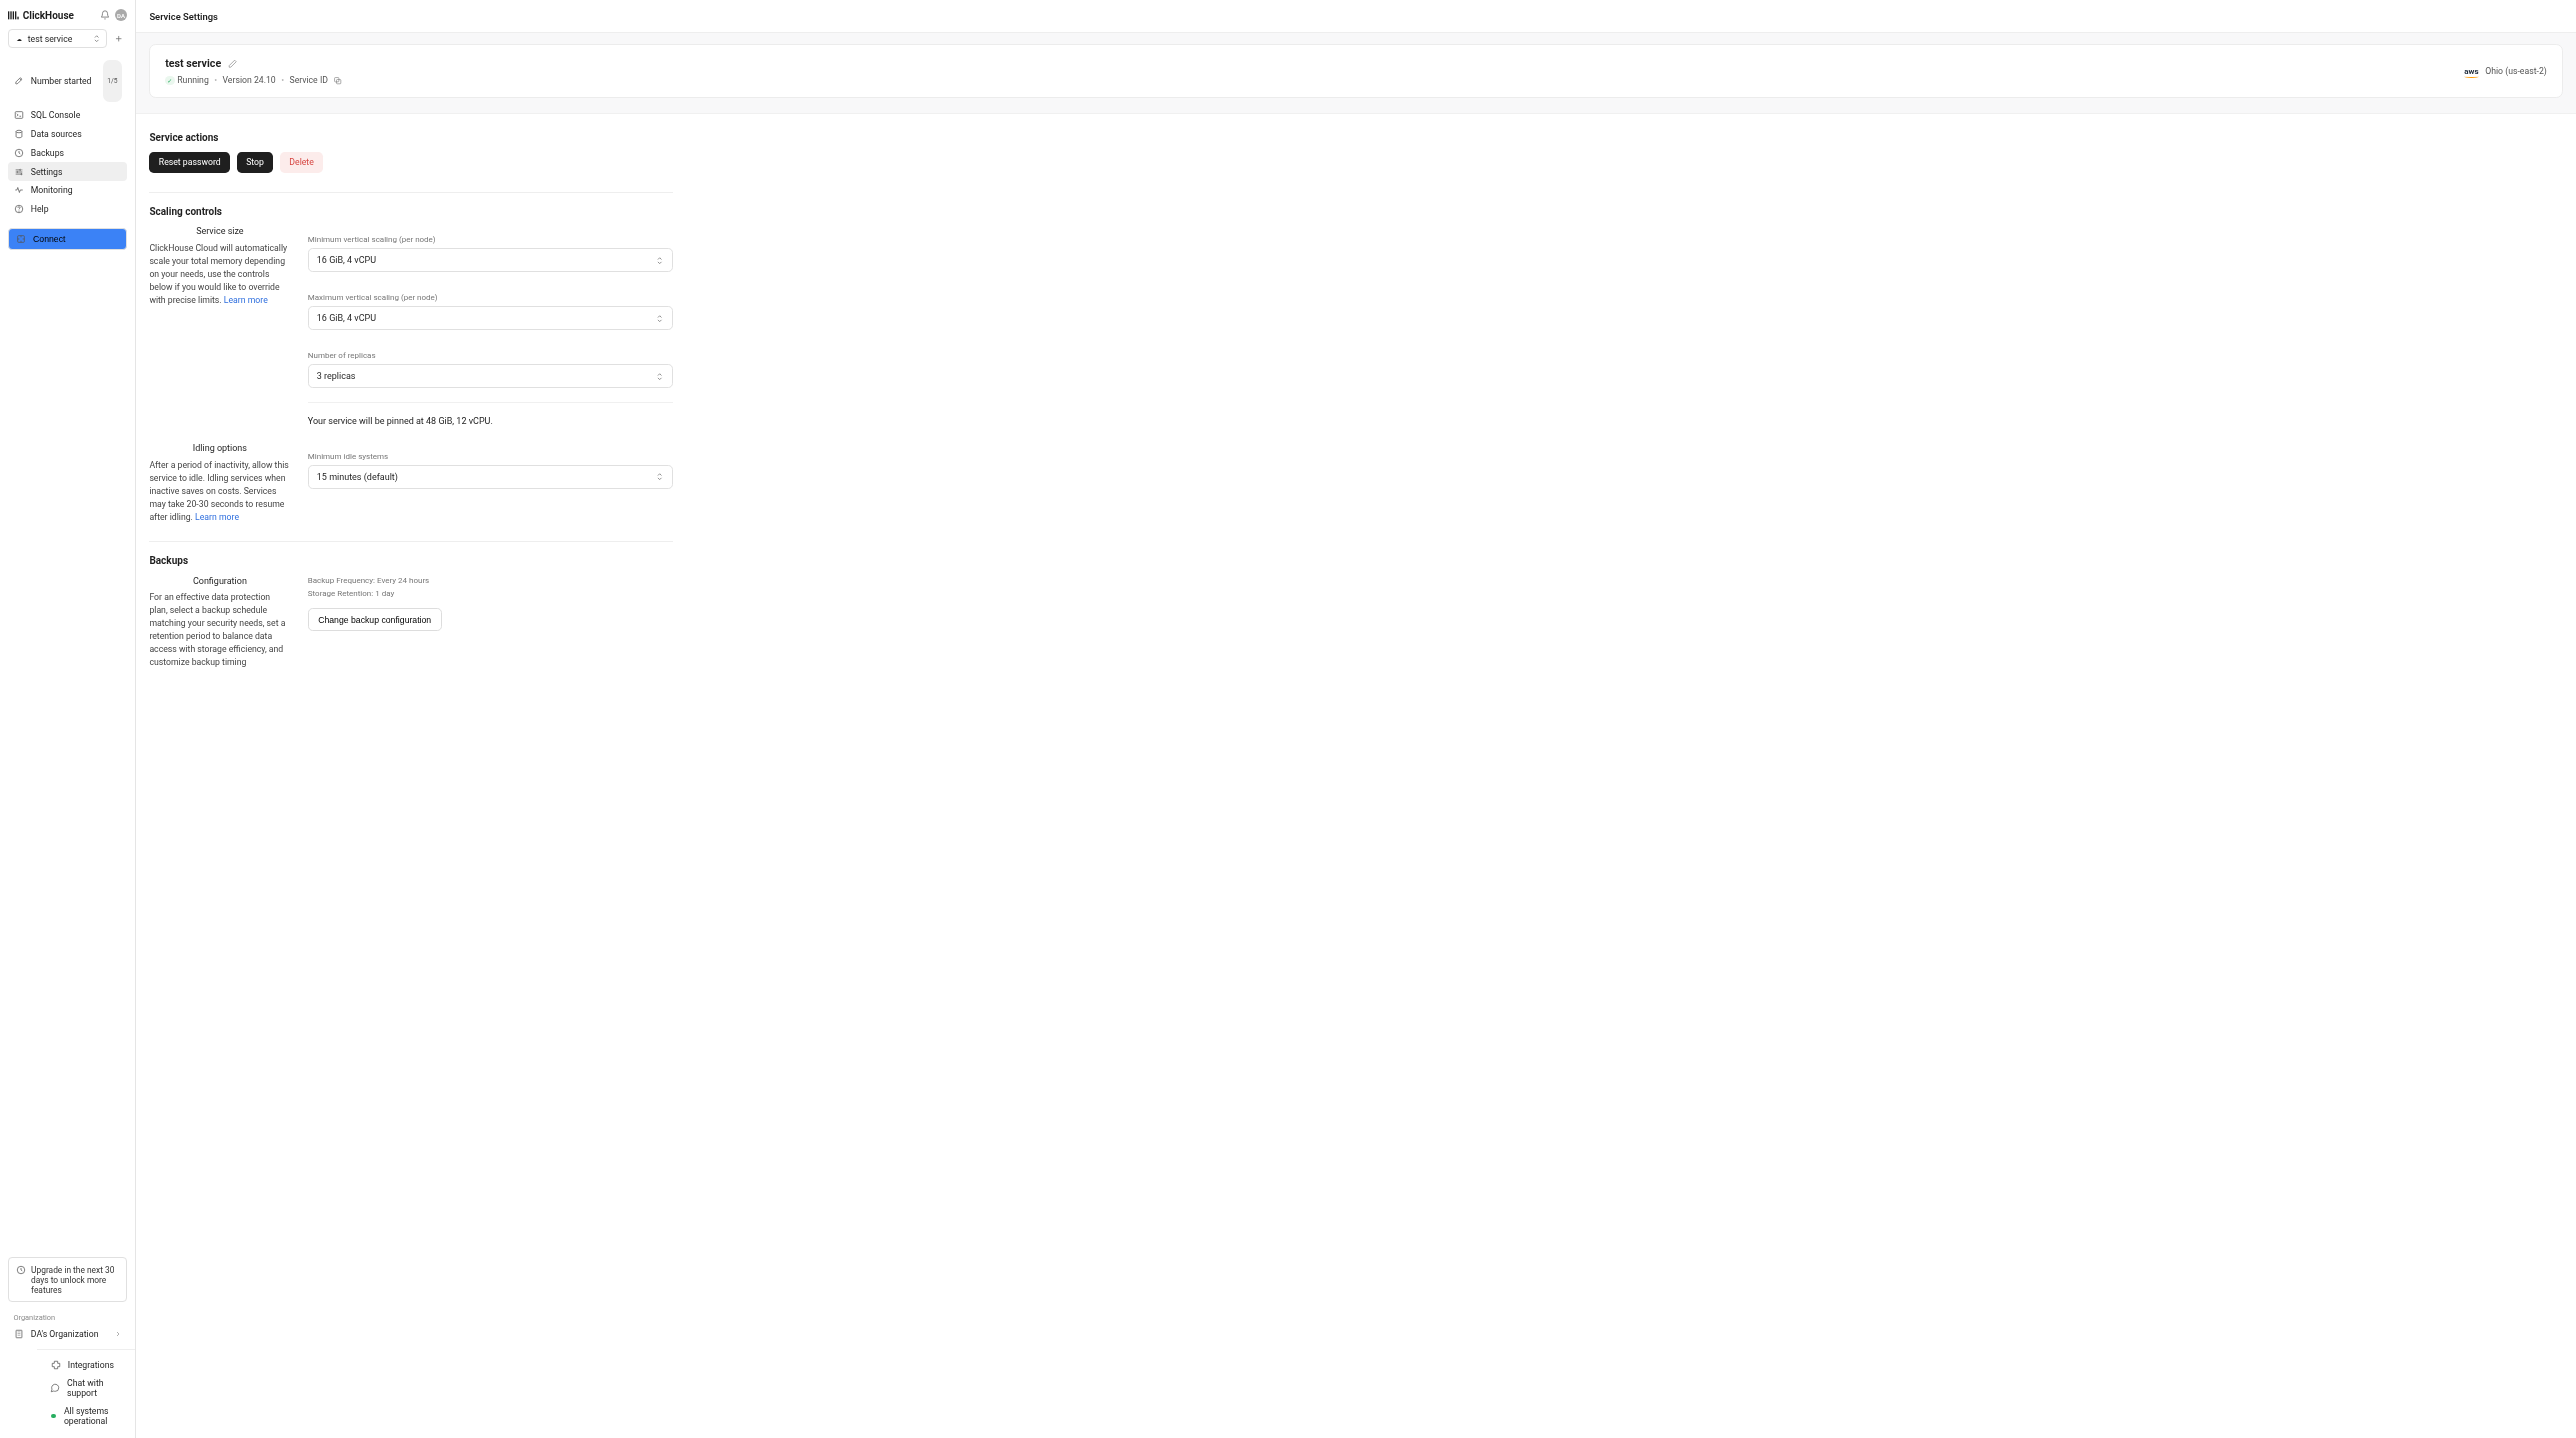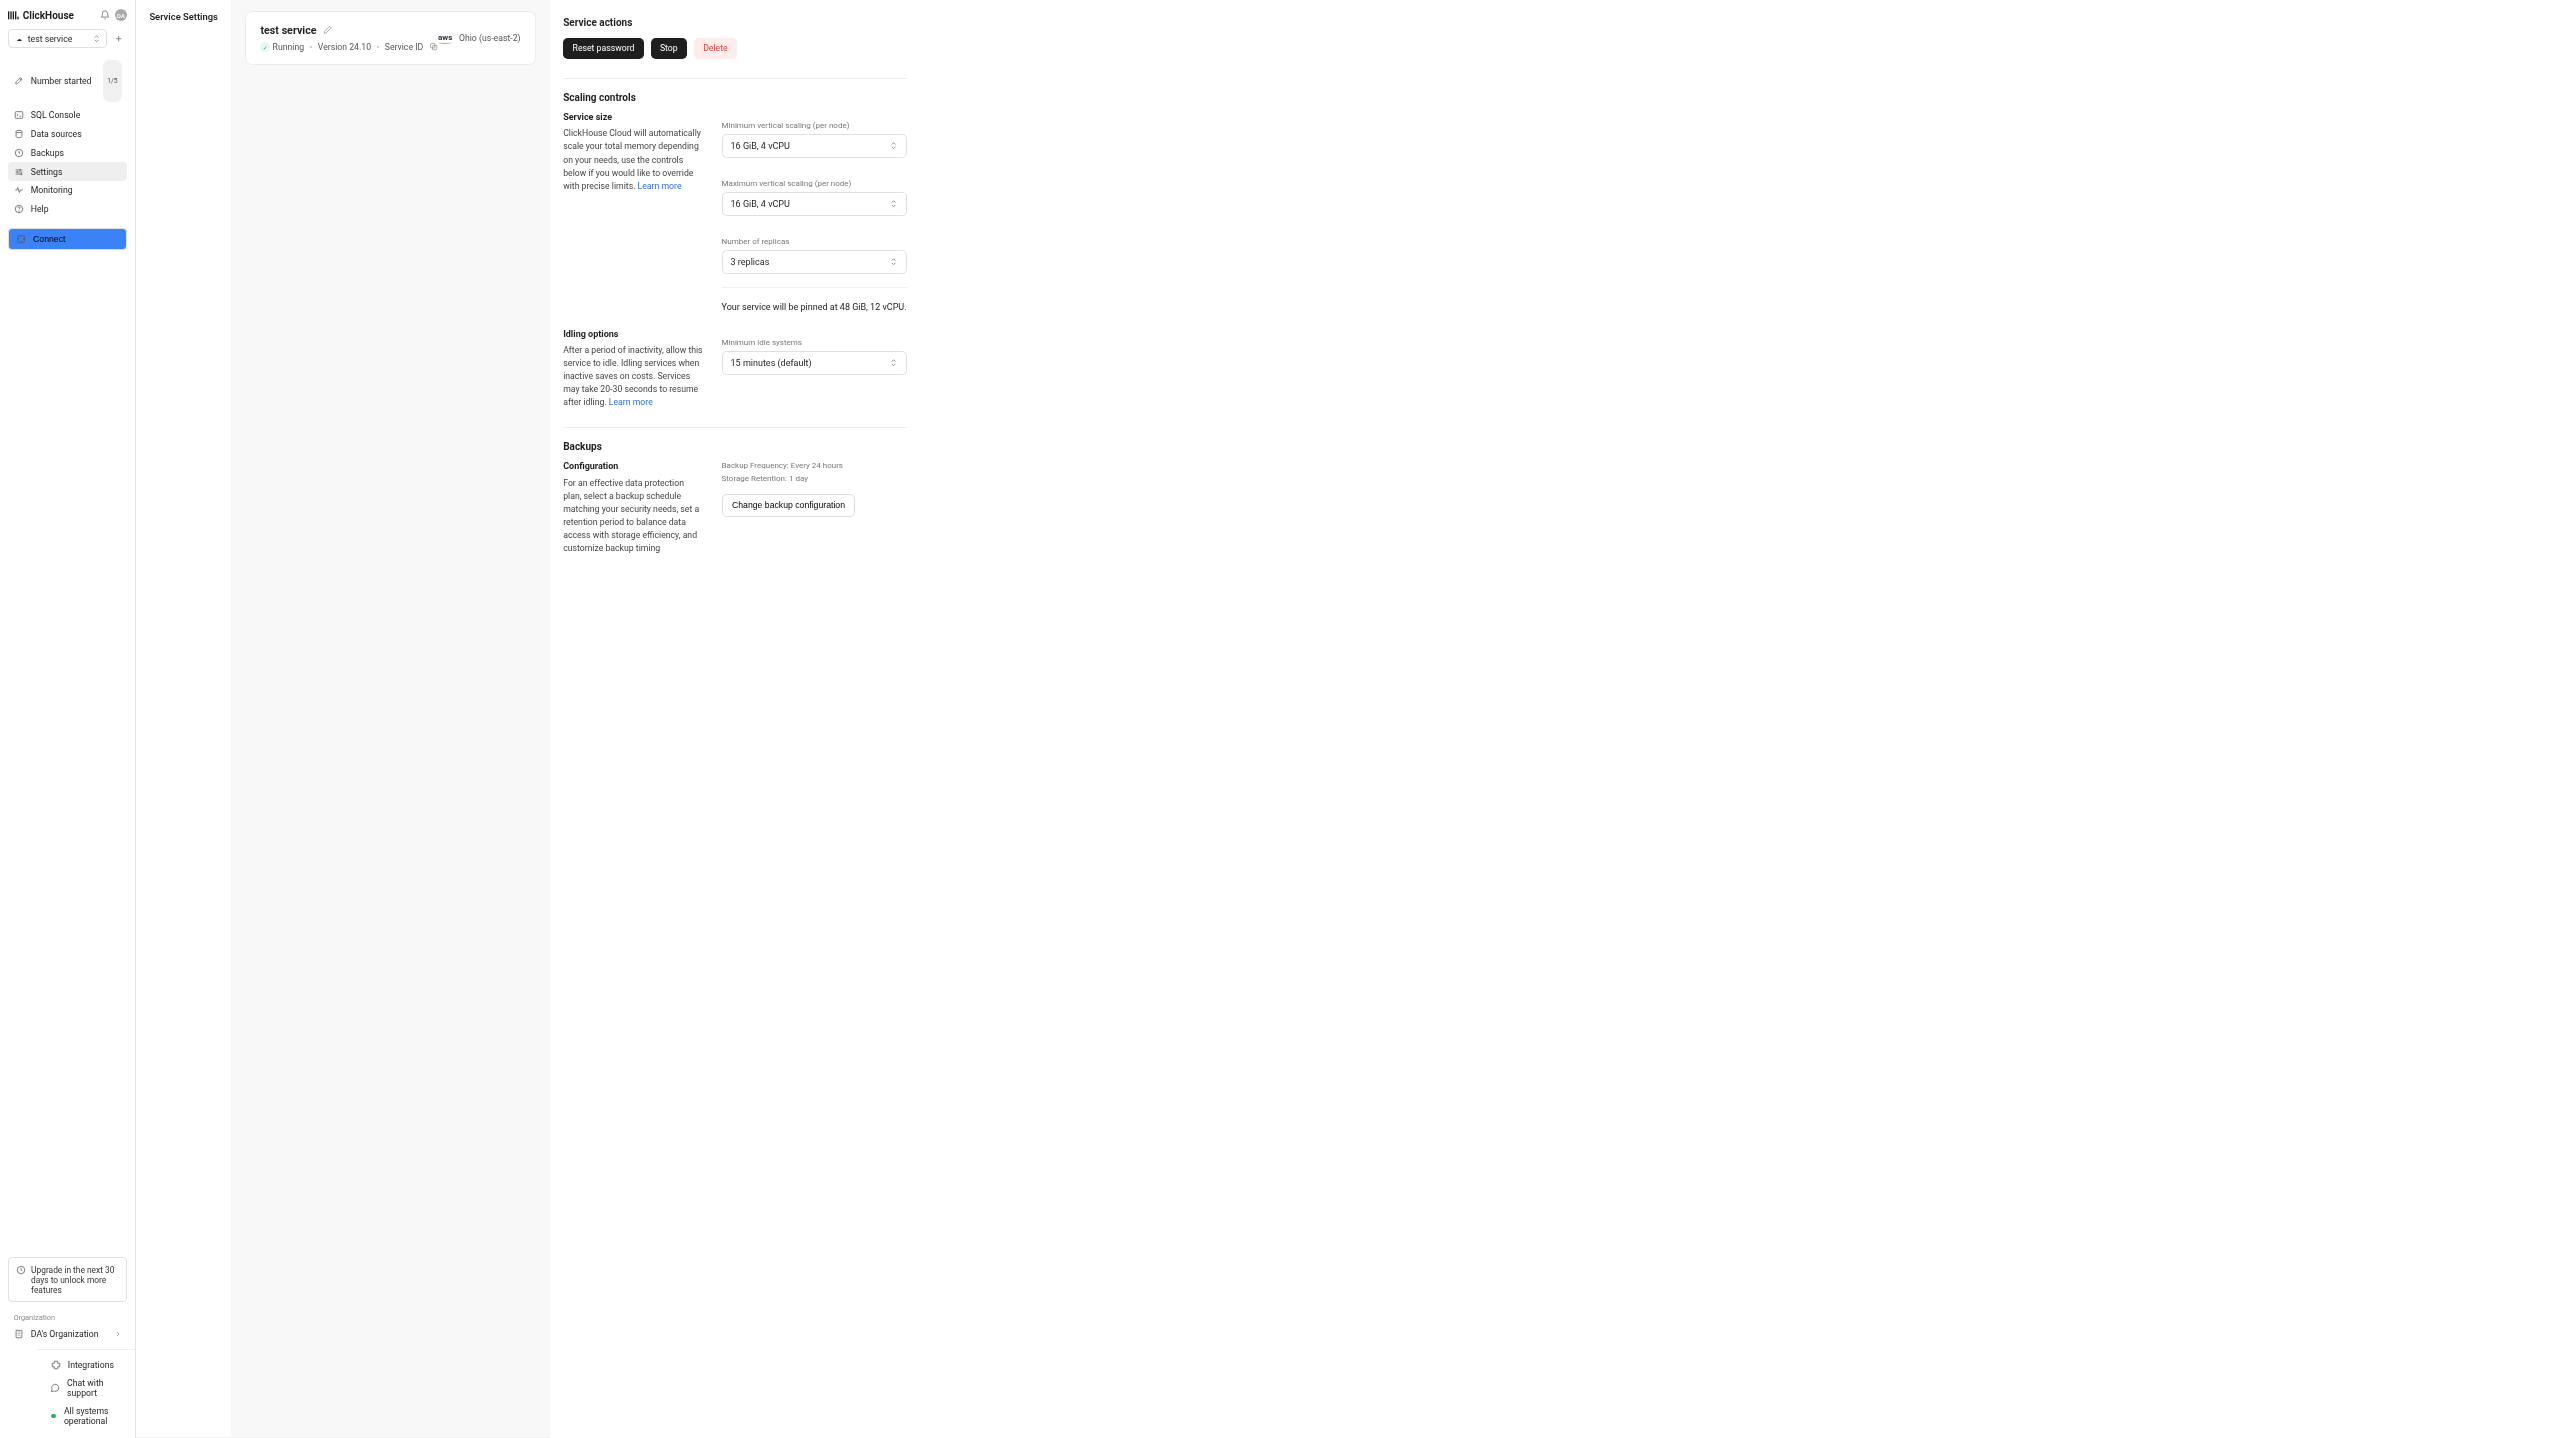--- a/index.html
+++ b/index.html
@@ -81,21 +81,21 @@
   }
   .org-row {
     display:flex; align-items:center; gap:6.7px; padding:4px 13.4px;
     cursor:pointer; font-size:8.7px;
   }
   .org-row .chev-r { margin-left:auto; color:#888; }
   .sidebar-bottom { border-top:0.7px solid #eee; margin-top:5.4px; padding-top:4px;margin-left:37px; }
   .status-dot { width:4.7px; height:4.7px; border-radius:50%; background:#27ae60; display:inline-block; }
 
   
-  .main { flex:1; display:flex; flex-direction:row; overflow:auto; }
+  .main { flex:1; display:flex; flex-direction:column; overflow:auto; }
   .page-header {
     padding:10.7px 13.4px; font-weight:600; font-size:9.4px;
     border-bottom:0.7px solid #eee;
   }
   .banner-wrap { background:#f8f8f9; padding:10.7px 13.4px 14.8px; border-bottom:0.7px solid #f0f0f0; }
   .banner {
     border:0.7px solid #ececec; border-radius:6.7px; background:#fff;
     padding:12px 14.8px; display:flex; justify-content:space-between; align-items:center;
   }
   .banner-left {}
@@ -124,21 +124,21 @@
     cursor:pointer; font-family:inherit;
   }
   .btn-dark { background:#1f1f1f; color:#fff; }
   .btn-danger { background:#fceceb; color:#d64541; }
 
   .divider { height:0.7px; background:#eee; margin: 5.4px 0 13.4px; }
 
   .two-col { display:flex; gap:17.4px; }
   .col-left { width:141px; }
   .col-right { flex:1; }
-  .sub-title { font-weight:700; font-size:9px; margin-bottom:5.4px; }
+  .sub-title { font-weight:400; font-size:9px; margin-bottom:5.4px;text-align:center; }
   .desc { font-size:8.7px; color:#444; line-height:1.5; }
   .desc a { color:#2f6fde; text-decoration:none; }
   .field-label { font-size:8px; color:#777; margin-bottom:4px; margin-top:9px; }
   .select {
     width:100%; border:0.7px solid #e0e0e0; border-radius:4.7px;
     padding:6px 8px; display:flex; align-items:center; justify-content:space-between;
     font-size:9px; background:#fff; cursor:pointer;
   }
   .field-gap { height:12px; }
   .hr-light { height:0.7px; background:#f0f0f0; margin:13.4px 0; }

